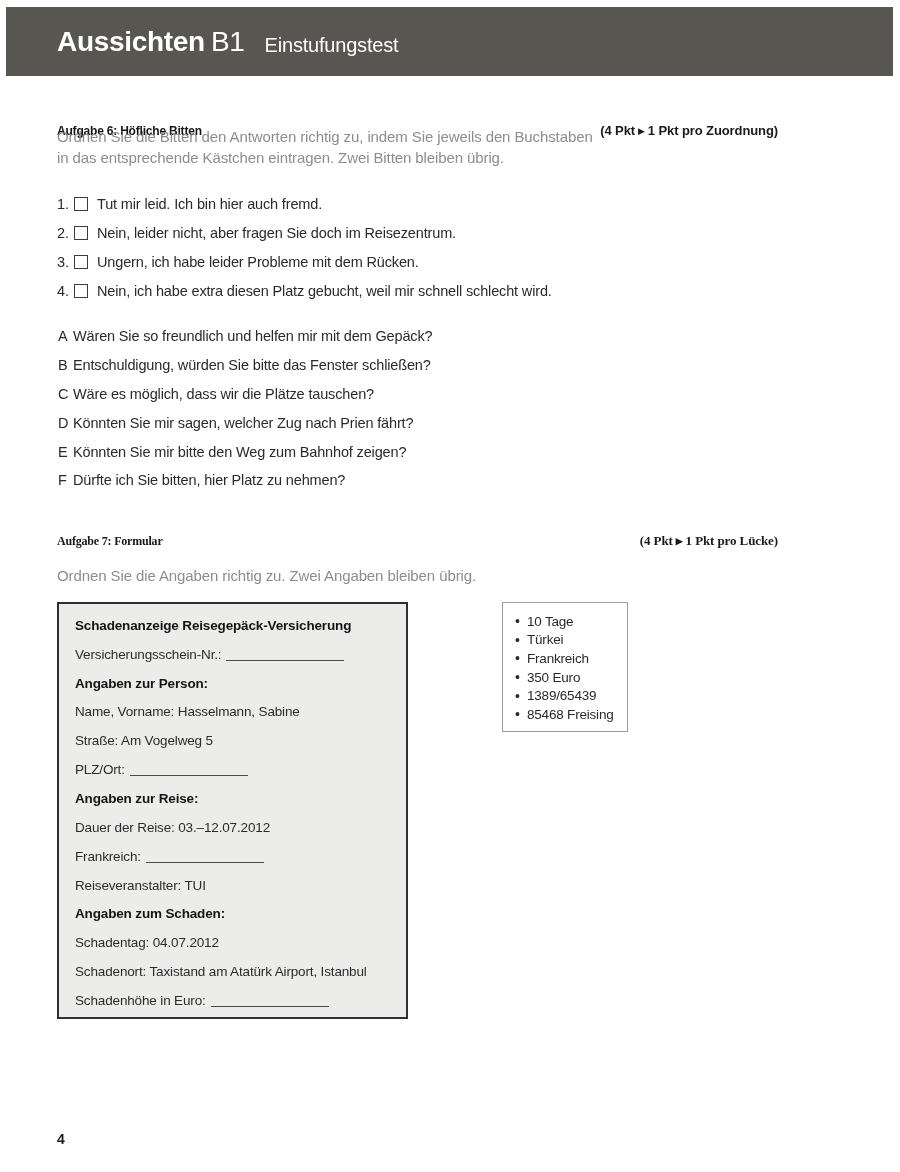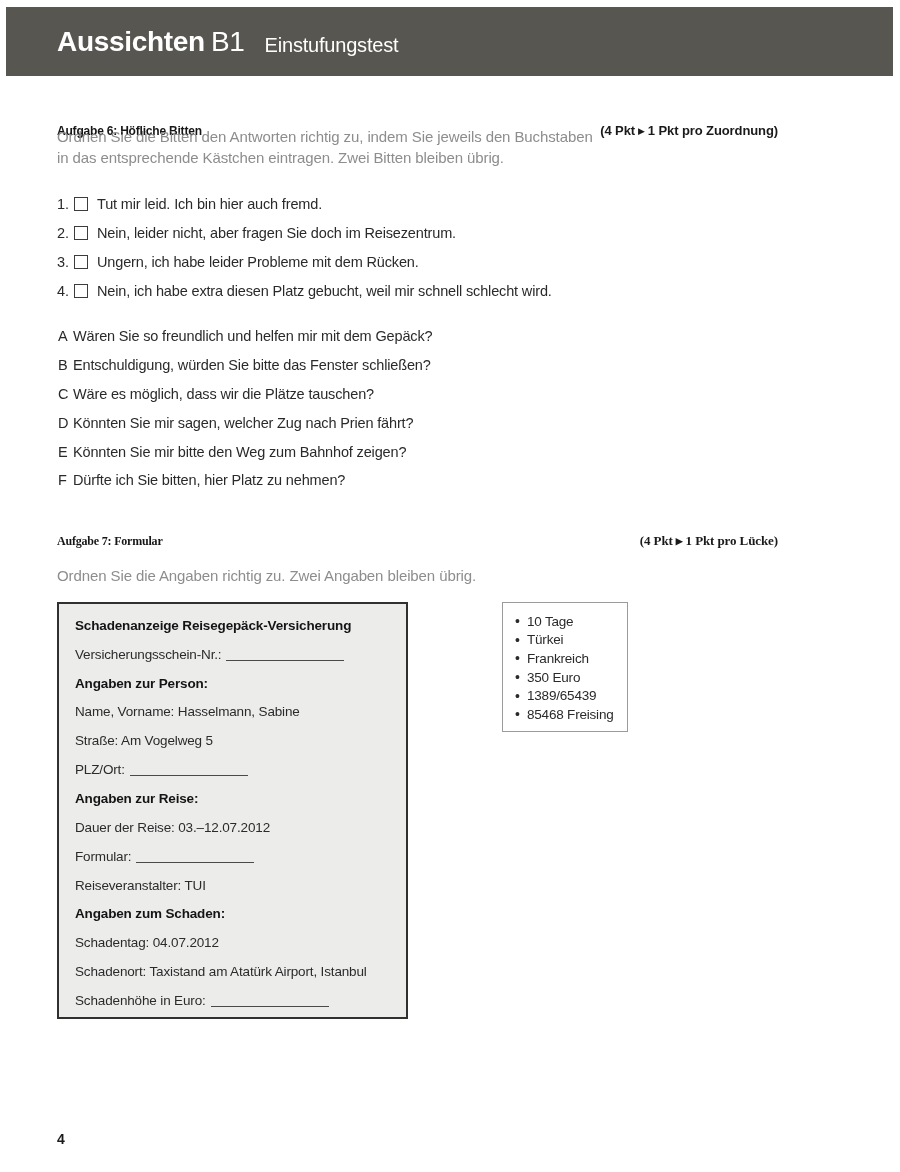--- a/index.html
+++ b/index.html
@@ -161,21 +161,21 @@
     <div class="form-row bold">Angaben zur Person:</div>
     <div class="form-row">Name, Vorname: Hasselmann, Sabine</div>
     <div class="form-row">Straße: Am Vogelweg 5</div>
     <div class="form-row">
       <span>PLZ/Ort:</span>
         <span class="blank-line"></span>
     </div>
     <div class="form-row bold">Angaben zur Reise:</div>
     <div class="form-row">Dauer der Reise: 03.–12.07.2012</div>
     <div class="form-row">
-      <span>Formular:</span>
+      <span>Frankreich:</span>
         <span class="blank-line"></span>
     </div>
     <div class="form-row">Reiseveranstalter: TUI</div>
     <div class="form-row bold">Angaben zum Schaden:</div>
     <div class="form-row">Schadentag: 04.07.2012</div>
     <div class="form-row">Schadenort: Taxistand am Atatürk Airport, Istanbul</div>
     <div class="form-row">
       <span>Schadenhöhe in Euro:</span>
         <span class="blank-line"></span>
     </div>

